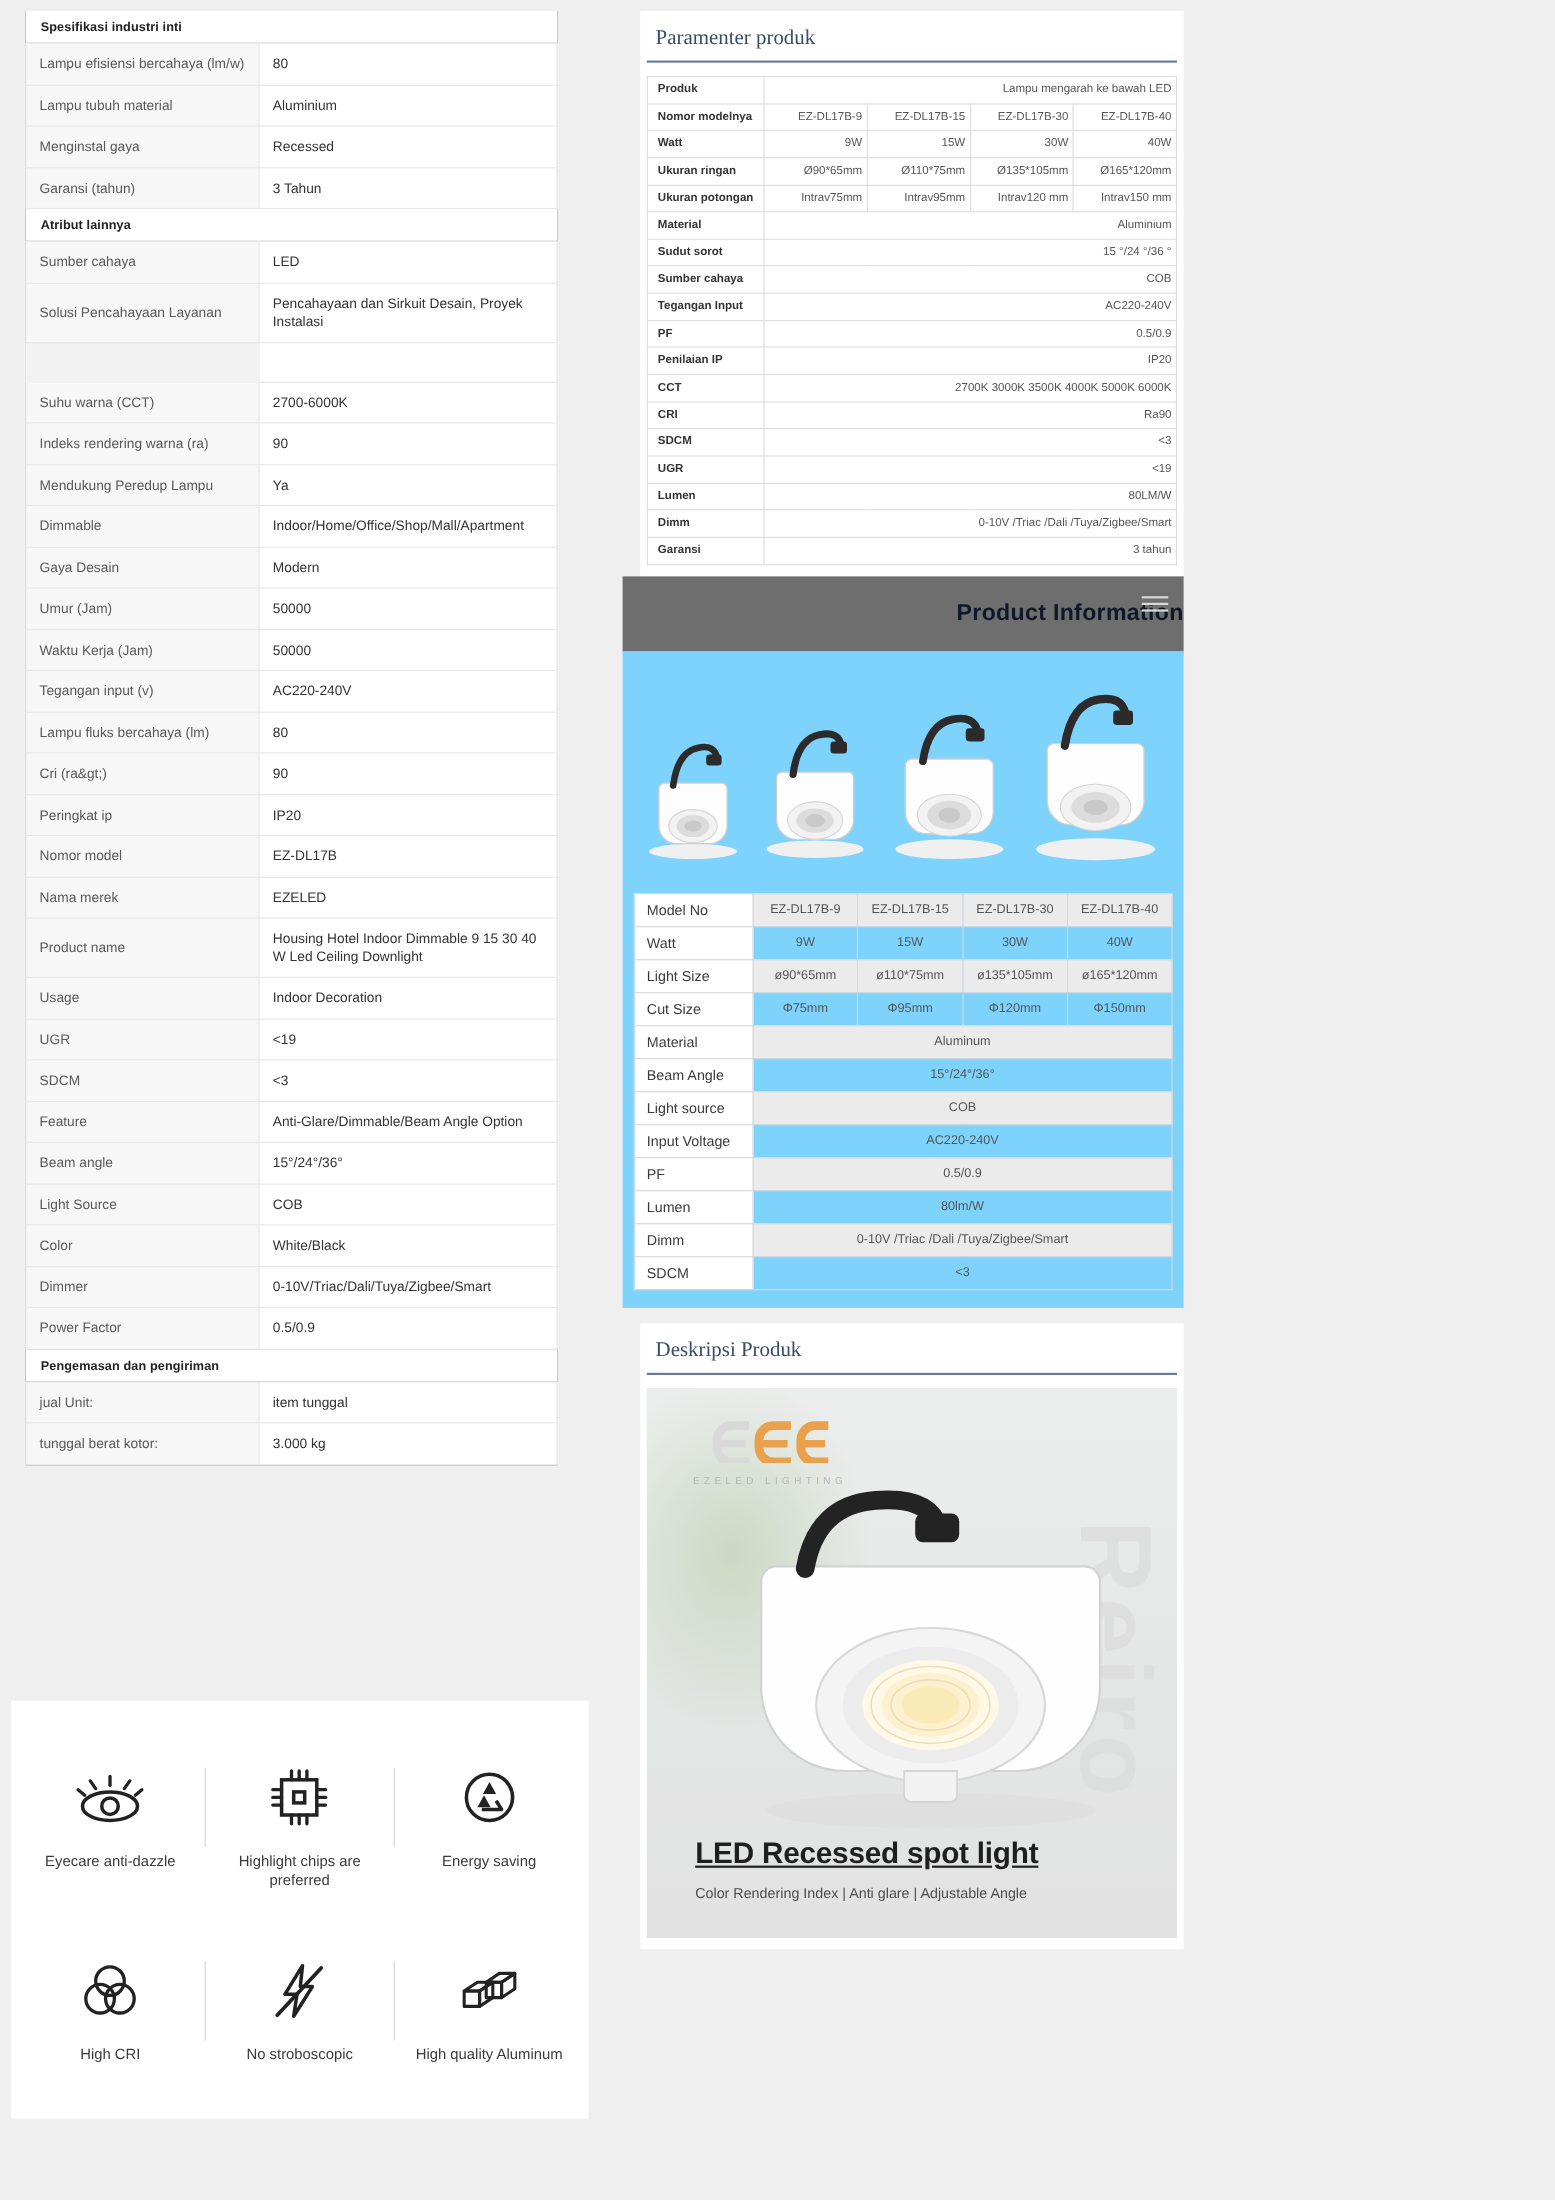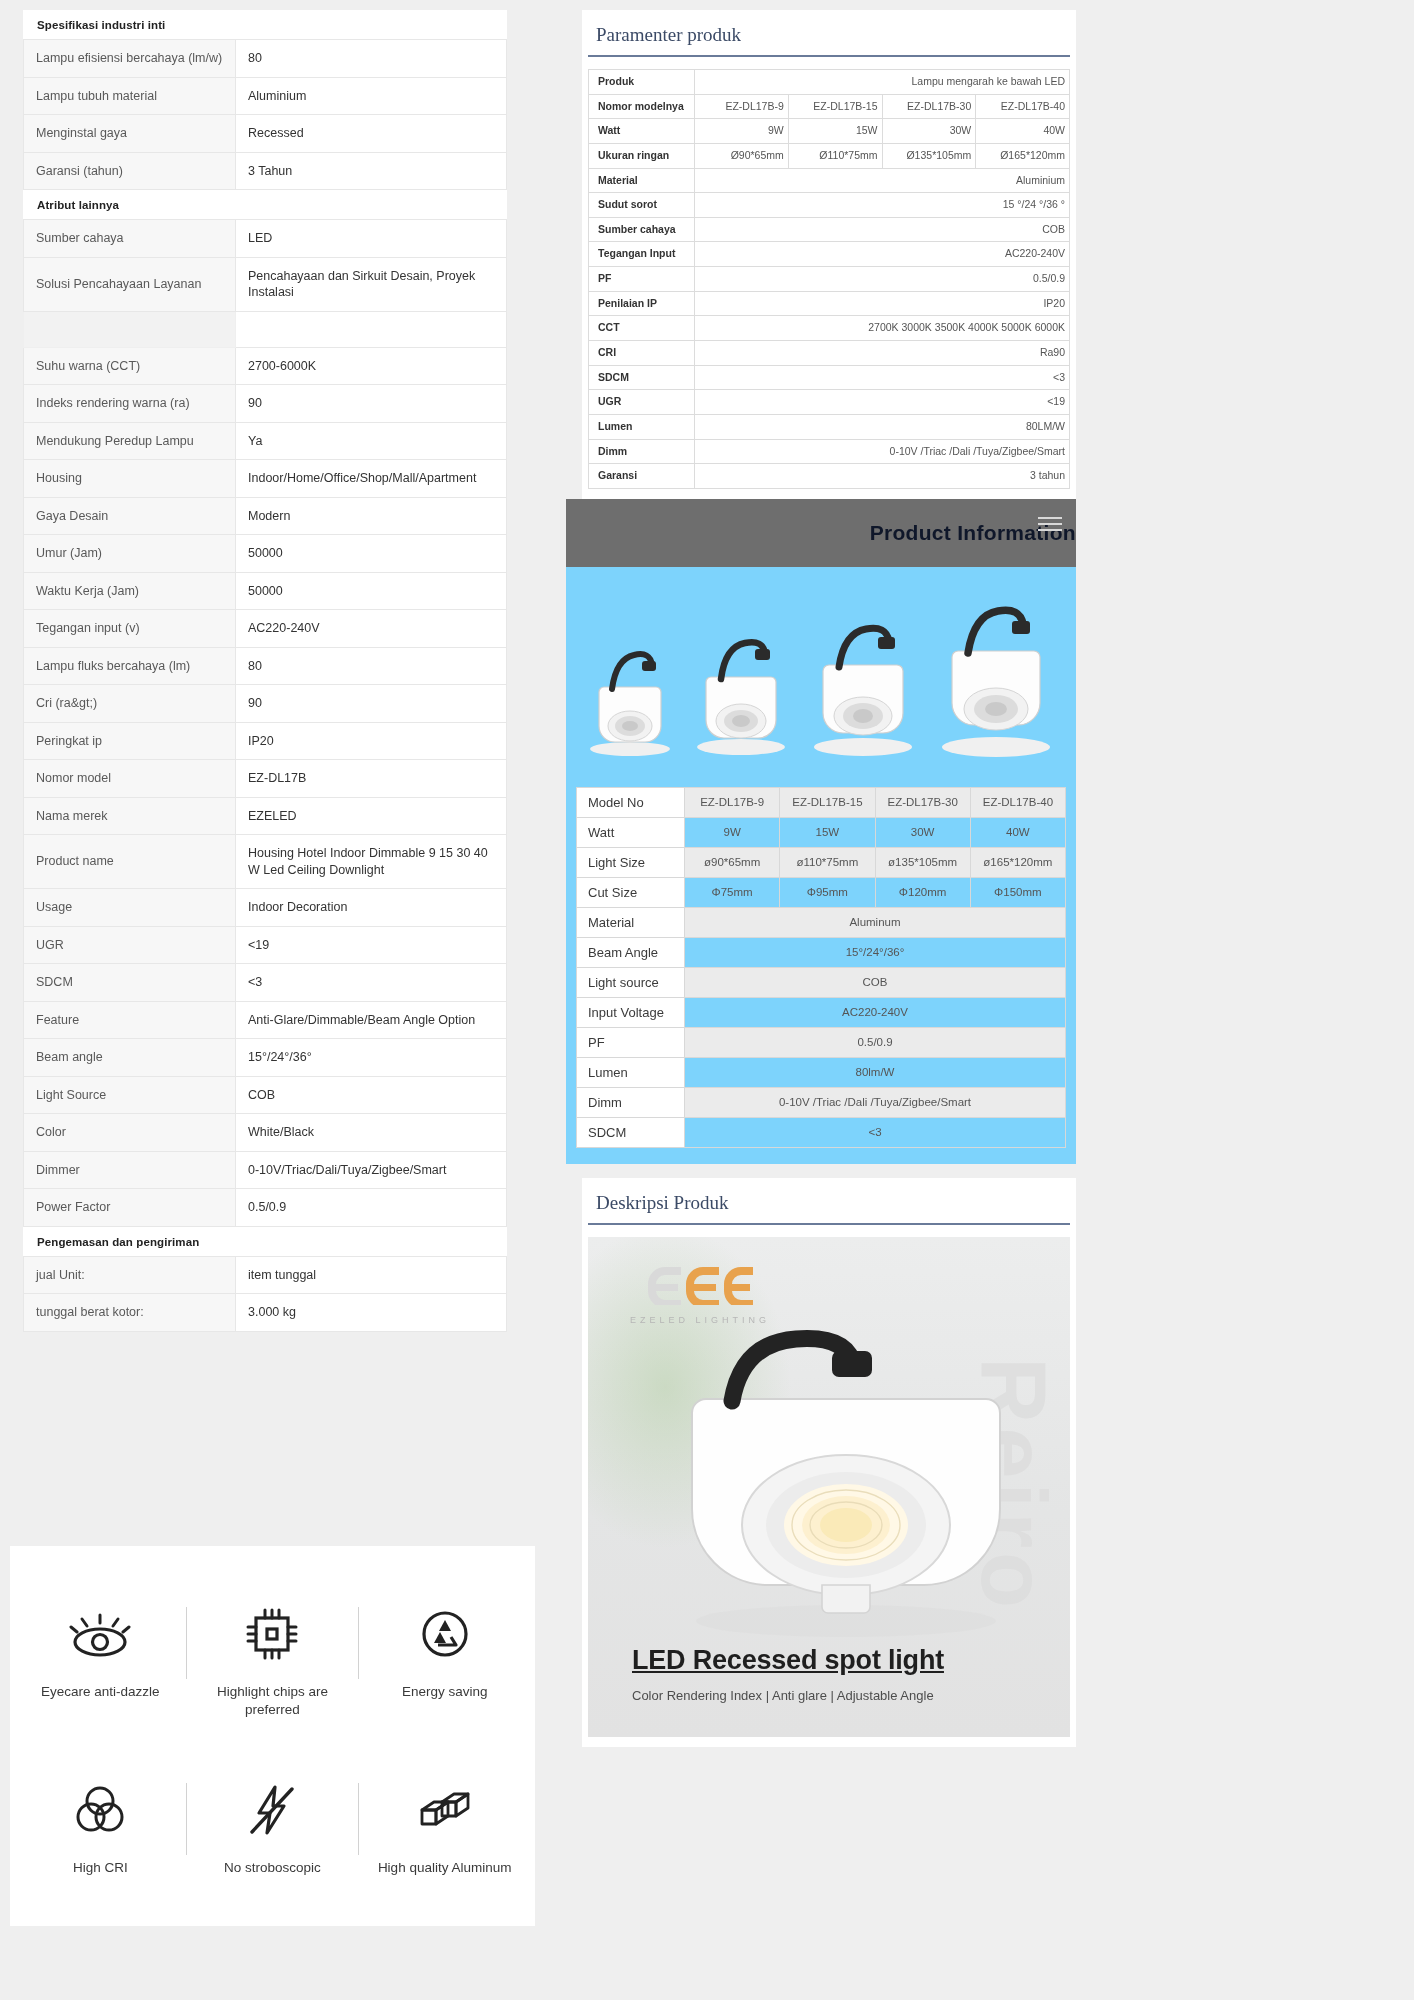--- a/index.html
+++ b/index.html
@@ -189,21 +189,21 @@
             </tr>
             <tr>
               <td class="k">Indeks rendering warna (ra)</td>
               <td class="v">90</td>
             </tr>
             <tr>
               <td class="k">Mendukung Peredup Lampu</td>
               <td class="v">Ya</td>
             </tr>
             <tr>
-              <td class="k">Housing</td>
+              <td class="k">Dimmable</td>
               <td class="v">Indoor/Home/Office/Shop/Mall/Apartment</td>
             </tr>
             <tr>
               <td class="k">Gaya Desain</td>
               <td class="v">Modern</td>
             </tr>
             <tr>
               <td class="k">Umur (Jam)</td>
               <td class="v">50000</td>
             </tr>
@@ -427,20 +427,27 @@
               <td>40W</td>
             </tr>
             <tr>
               <td class="lbl">Ukuran ringan</td>
               <td>Ø90*65mm</td>
               <td>Ø110*75mm</td>
               <td>Ø135*105mm</td>
               <td>Ø165*120mm</td>
             </tr>
             <tr>
+              <td class="lbl">Ukuran potongan</td>
+              <td>Intrav75mm</td>
+              <td>Intrav95mm</td>
+              <td>Intrav120 mm</td>
+              <td>Intrav150 mm</td>
+            </tr>
+            <tr>
               <td class="lbl">Material</td>
               <td colspan="4">Aluminium</td>
             </tr>
             <tr>
               <td class="lbl">Sudut sorot</td>
               <td colspan="4">15 °/24 °/36 °</td>
             </tr>
             <tr>
               <td class="lbl">Sumber cahaya</td>
               <td colspan="4">COB</td>

